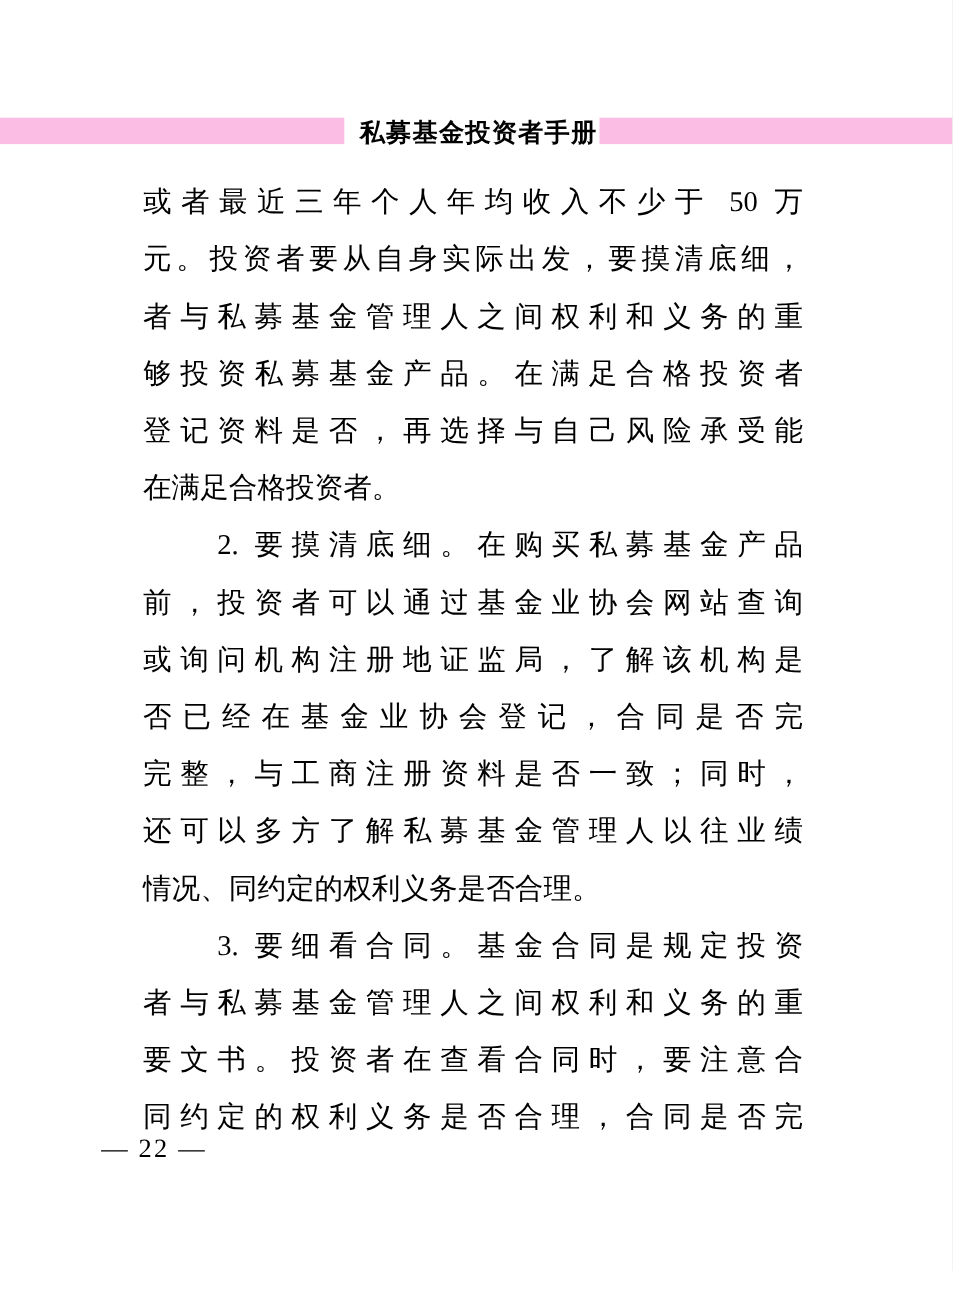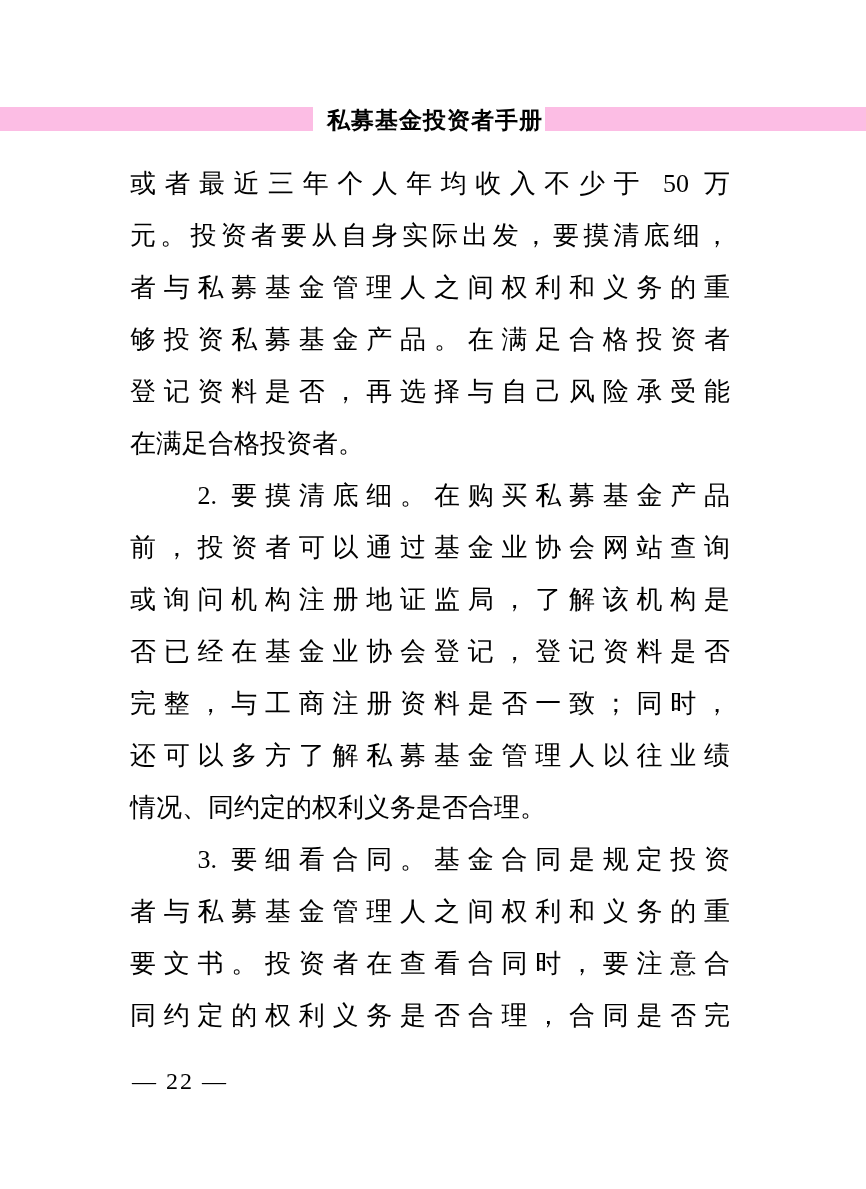--- a/index.html
+++ b/index.html
@@ -55,26 +55,25 @@
   .text-line.just {
     white-space: normal;
     text-align: justify;
     text-align-last: justify;
     
     text-justify: inter-character;
   }
   
   .page-number {
     position: absolute;
-    top: 1068px;
+    top: 1032px;
     left: 92px;
     font-size: 24px;
     letter-spacing: 2px;
     white-space: nowrap;
-    margin-left: 40px;
   }
 </style>
 </head>
 <body>
 
 <div class="page" style="background: rgb(255, 255, 255); color: rgb(0, 0, 0);">
 
   <div class="header-bar left" style="background: rgb(252, 189, 228);"></div>
   <div class="running-head-title">私募基金投资者手册</div>
   <div class="header-bar right" style="background: rgb(252, 189, 228);"></div>
@@ -82,21 +81,21 @@
   <div class="text-block">
       <div class="text-line just">或者最近三年个人年均收入不少于 50 万</div>
       <div class="text-line just">元。投资者要从自身实际出发，要摸清底细，</div>
       <div class="text-line just">者与私募基金管理人之间权利和义务的重</div>
       <div class="text-line just">够投资私募基金产品。在满足合格投资者</div>
       <div class="text-line just">登记资料是否，再选择与自己风险承受能</div>
       <div class="text-line">在满足合格投资者。</div>
       <div class="text-line just">　　2. 要摸清底细。在购买私募基金产品</div>
       <div class="text-line just">前，投资者可以通过基金业协会网站查询</div>
       <div class="text-line just">或询问机构注册地证监局，了解该机构是</div>
-      <div class="text-line just">否已经在基金业协会登记，登记资料是否</div>
+      <div class="text-line just">否已经在基金业协会登记，合同是否完</div>
       <div class="text-line just">完整，与工商注册资料是否一致；同时，</div>
       <div class="text-line just">还可以多方了解私募基金管理人以往业绩</div>
       <div class="text-line">情况、同约定的权利义务是否合理。</div>
       <div class="text-line just">　　3. 要细看合同。基金合同是规定投资</div>
       <div class="text-line just">者与私募基金管理人之间权利和义务的重</div>
       <div class="text-line just">要文书。投资者在查看合同时，要注意合</div>
       <div class="text-line just">同约定的权利义务是否合理，合同是否完</div>
     </div>
 
   <div class="page-number">— 22 —</div>

